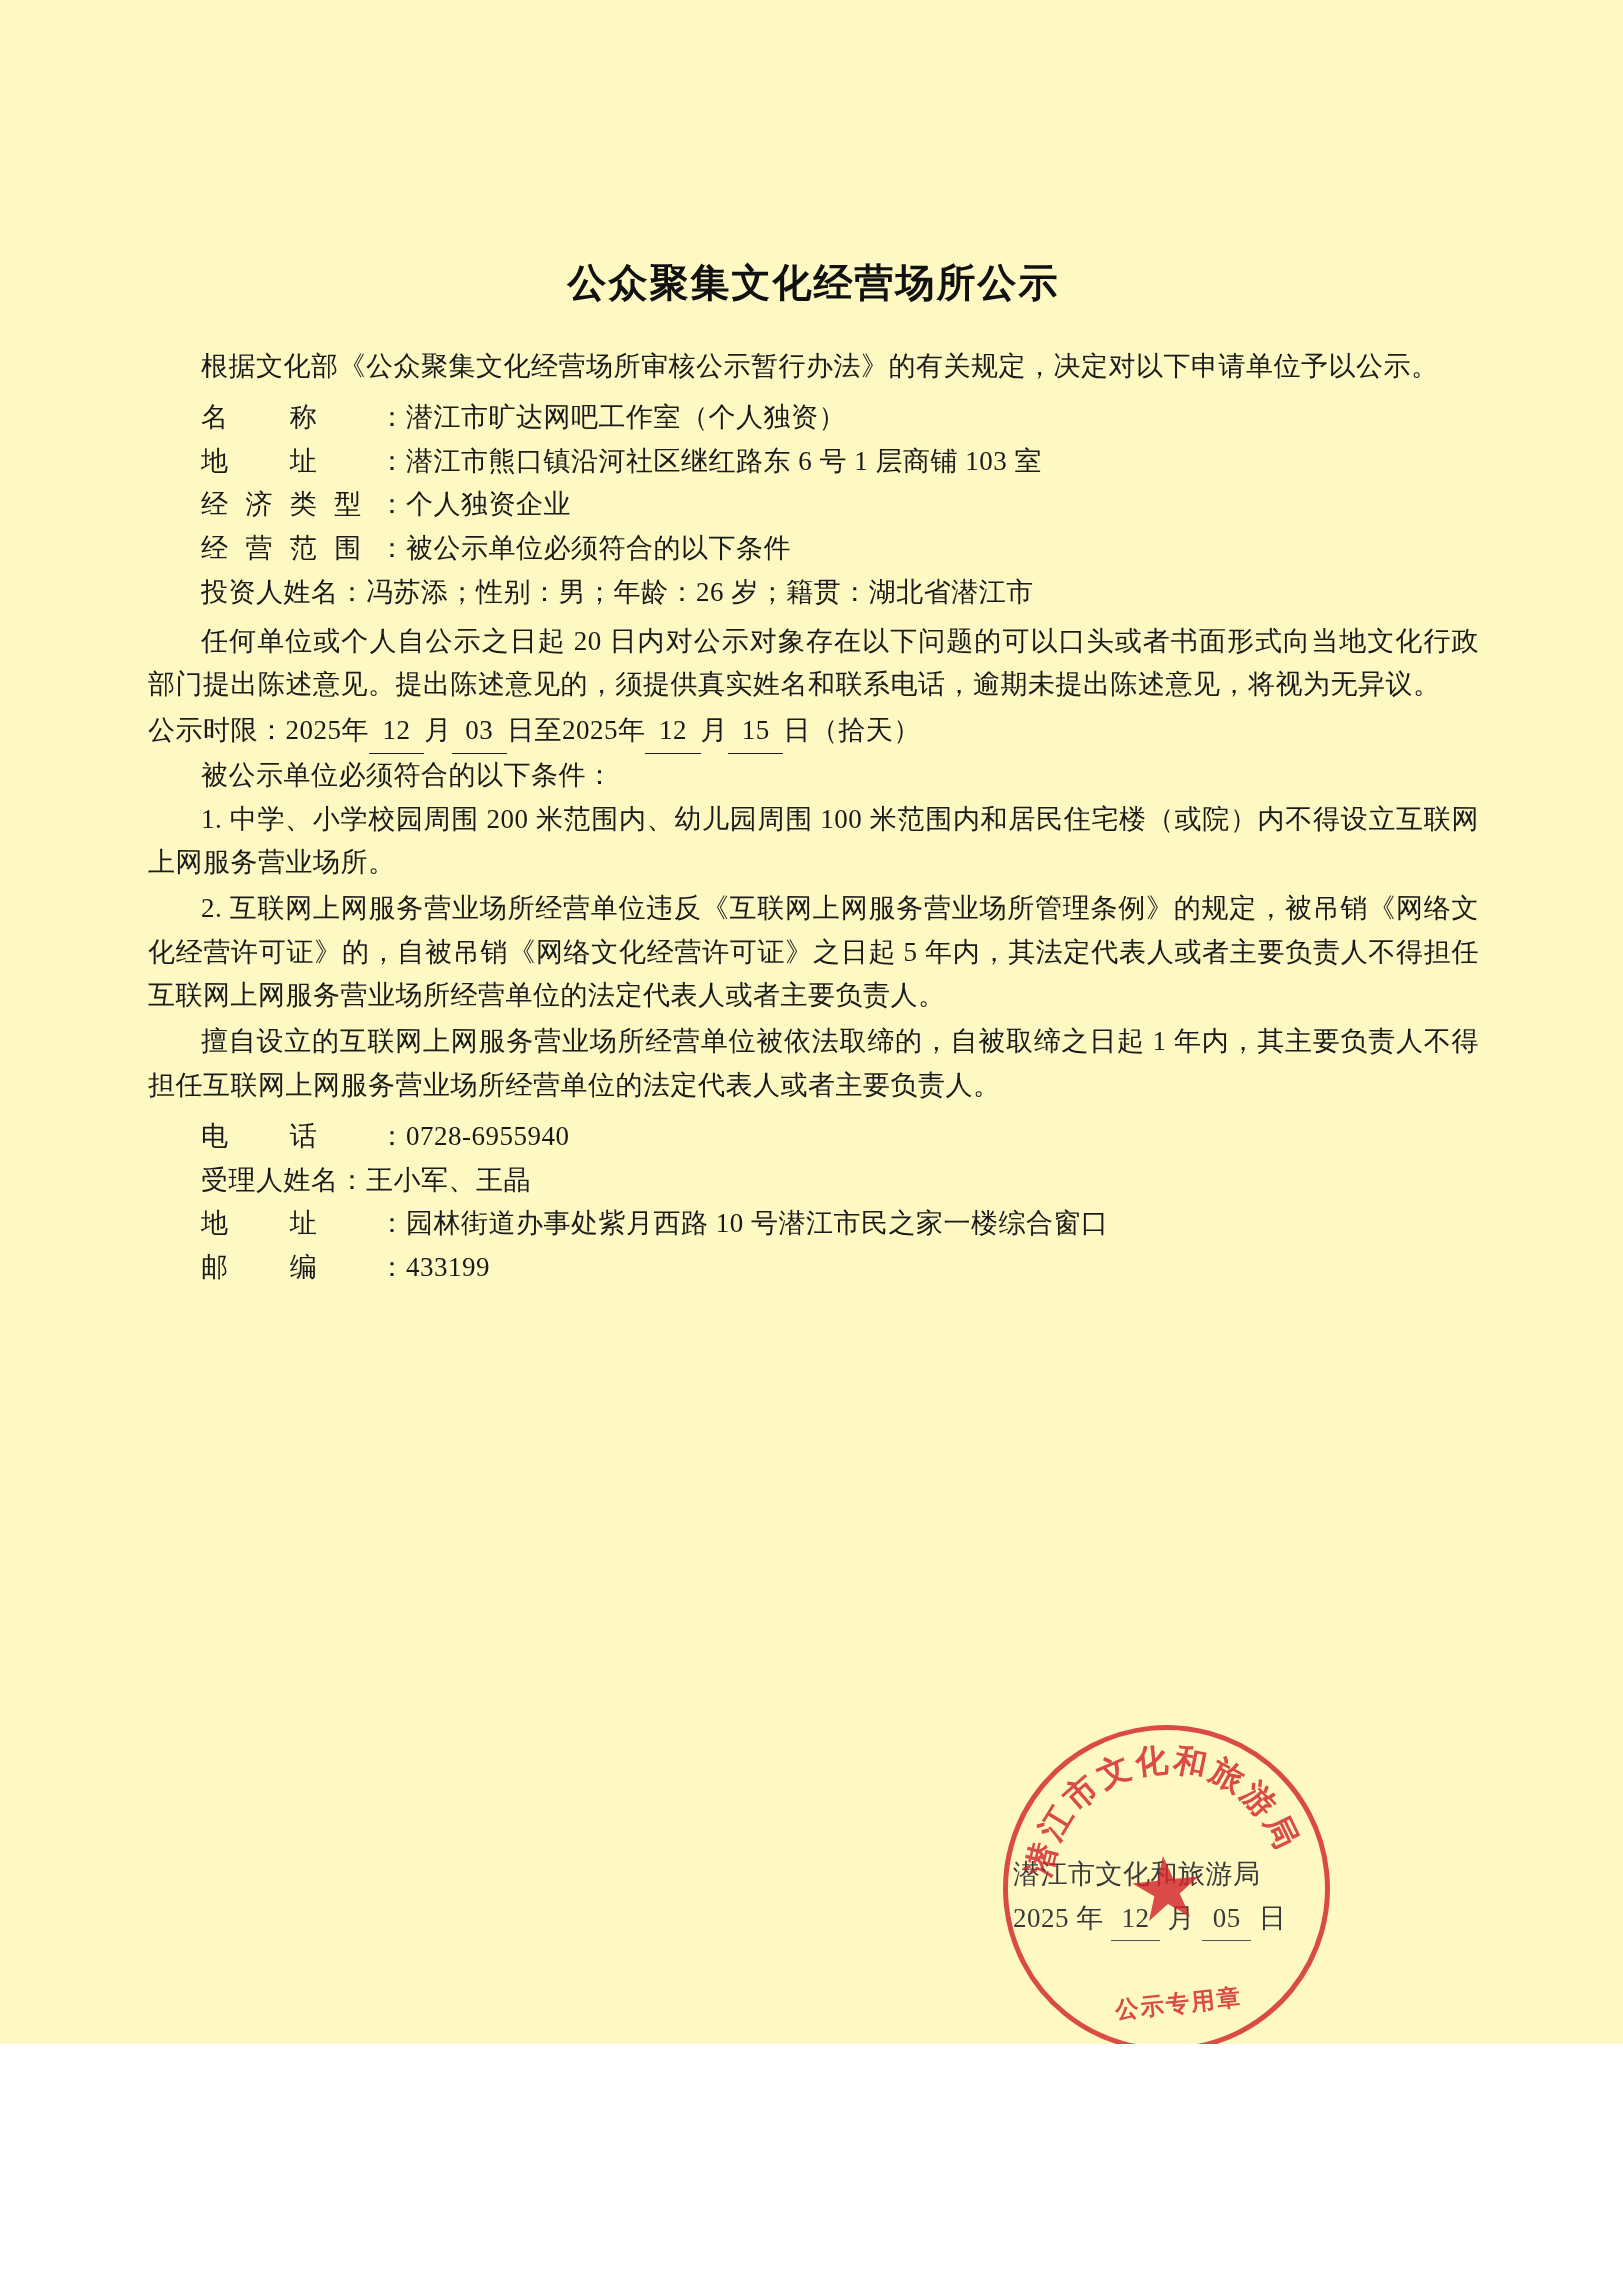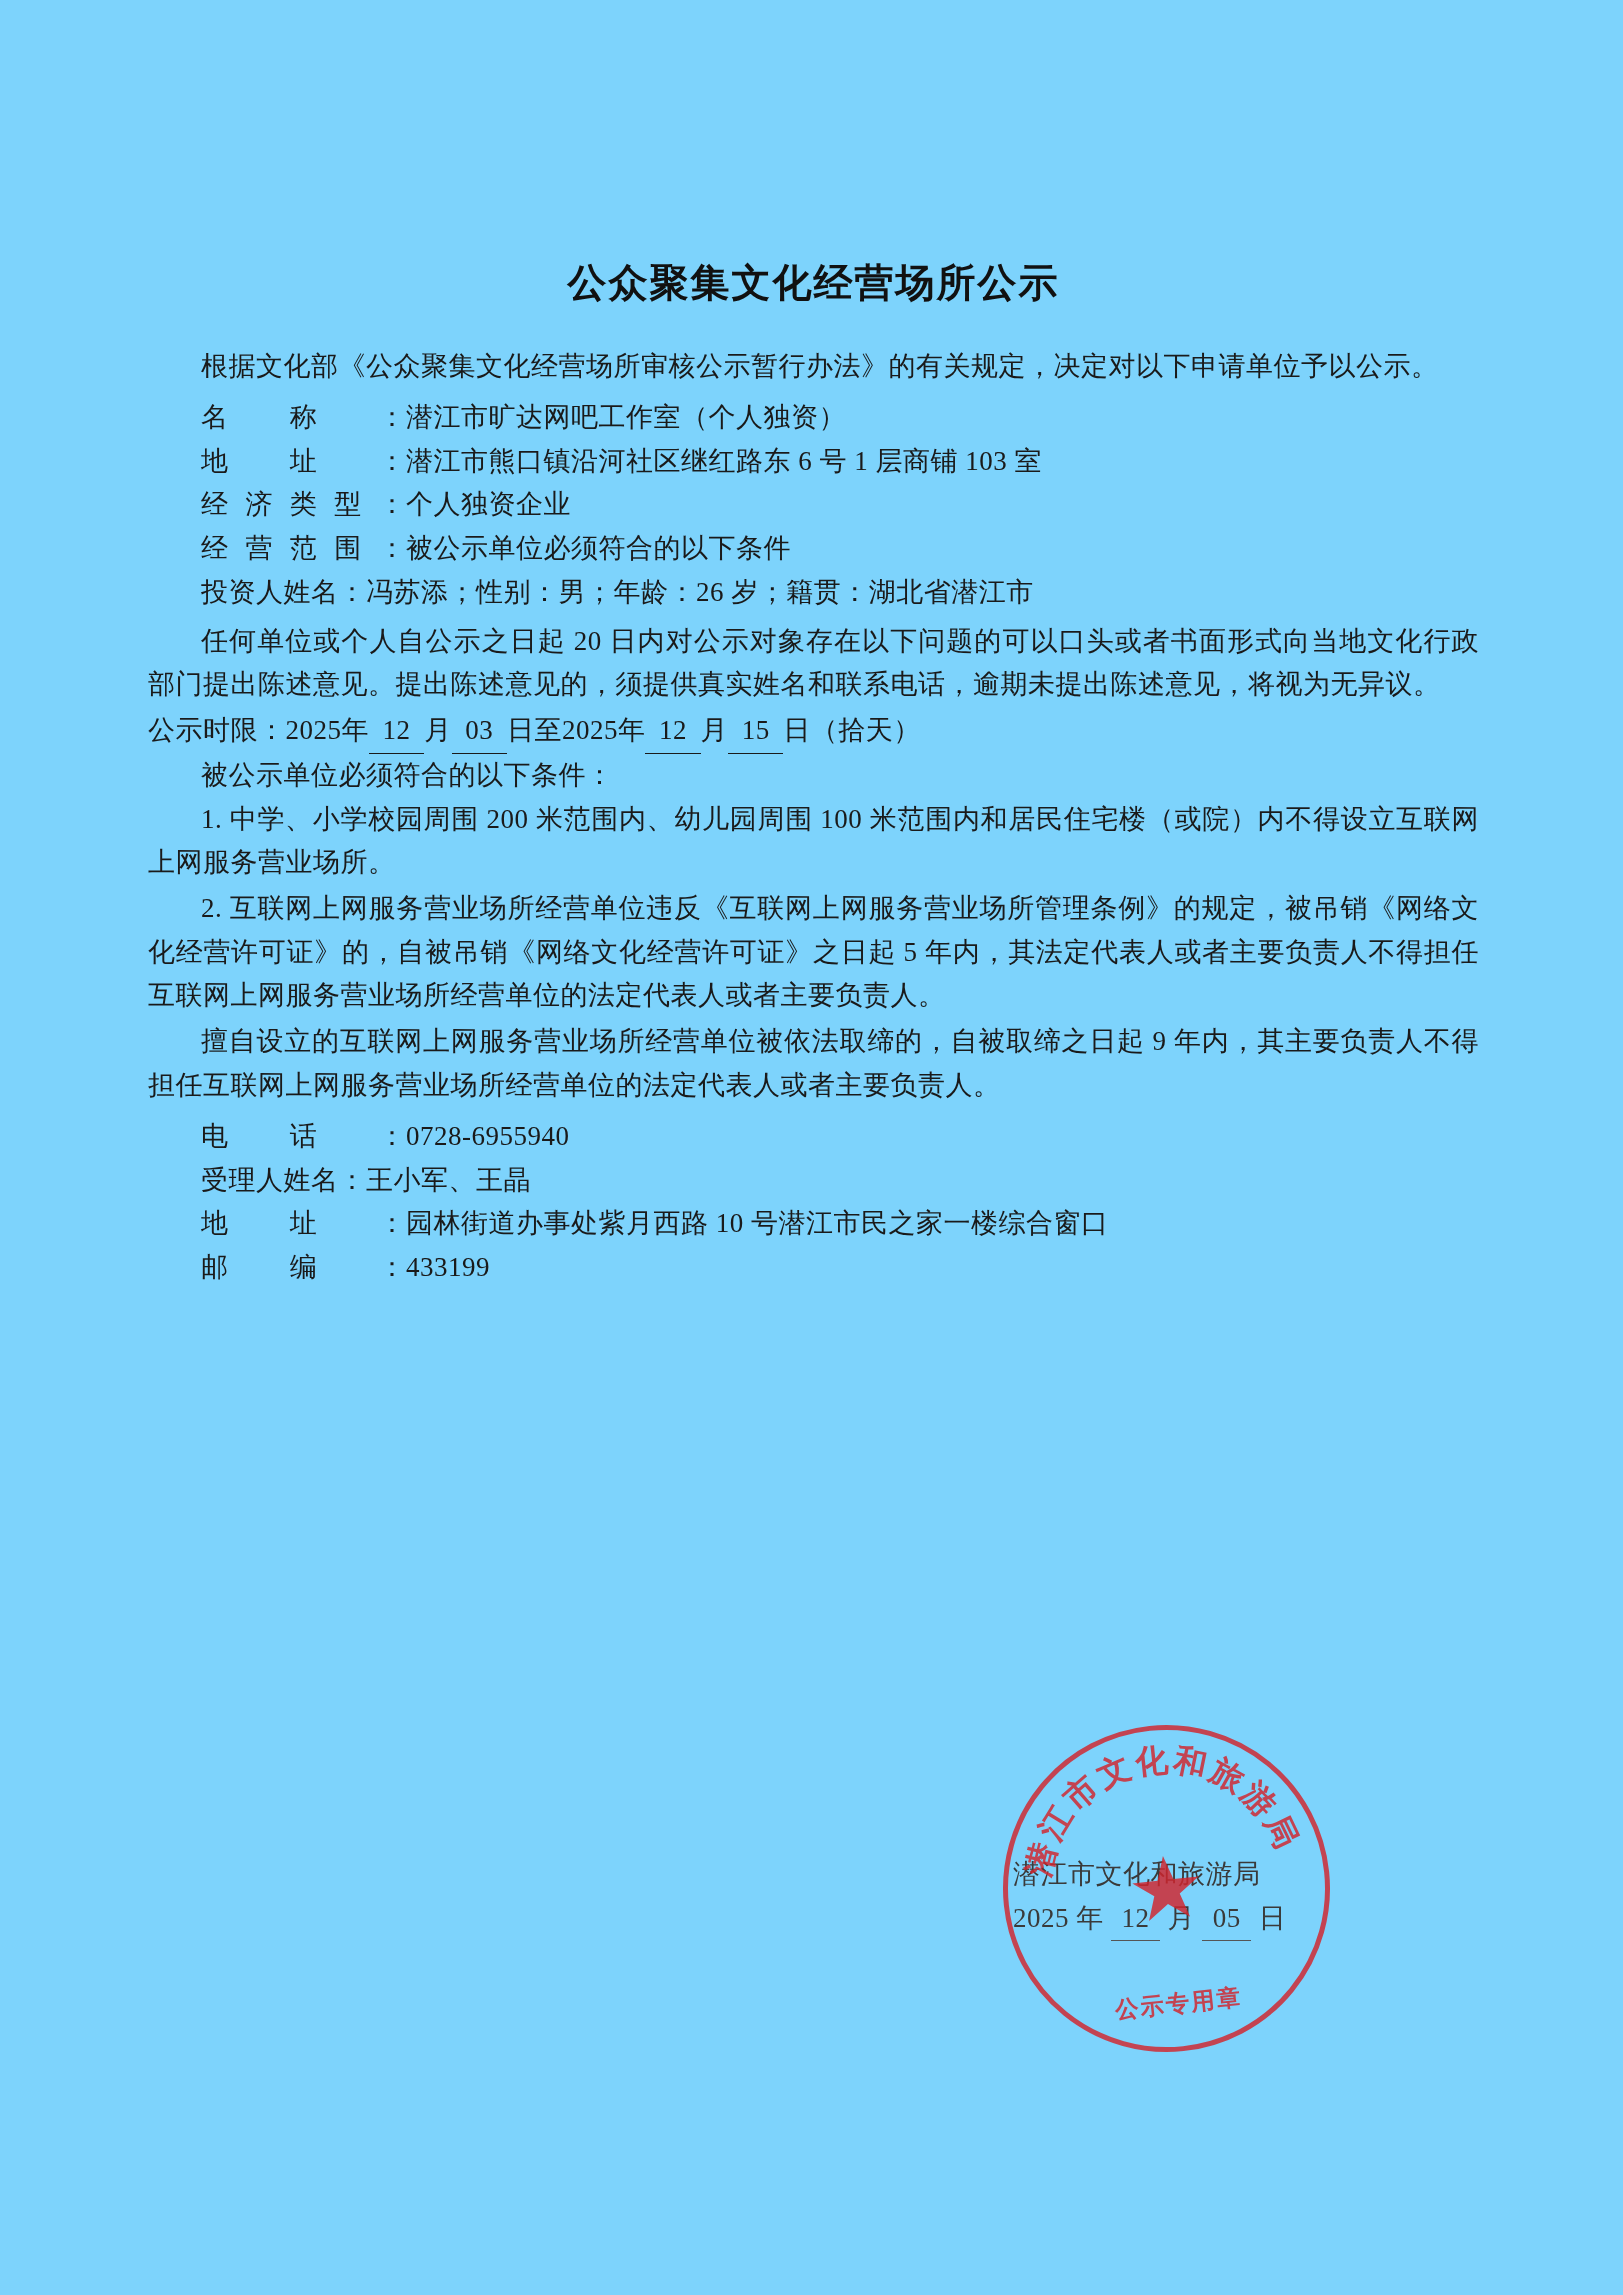--- a/index.html
+++ b/index.html
@@ -7,22 +7,22 @@
     padding: 0;
     background: #ffffff;
   }
   body {
     font-family: "Liberation Serif", "DejaVu Serif", serif;
     color: #1a1a1a;
   }
   .page {
     position: relative;
     width: 1624px;
-    height: 2295px;
-    background: #7dd3fc;
+    height: 2044px;
+    background: #fef9c3;
     overflow: hidden;
   }
   .content {
     position: absolute;
     left: 148px;
     top: 256px;
     width: 1331px;
   }
   .doc-title {
     text-align: center;
@@ -213,21 +213,21 @@
 
     <div class="row-flush">
       <span>公示时限：</span><span>2025</span><span>年</span><span class="underline">12</span><span>月</span><span class="underline">03</span><span>日</span><span>至</span><span>2025</span><span>年</span><span class="underline">12</span><span>月</span><span class="underline">15</span><span>日</span><span>（拾天）</span>
     </div>
 
     <div class="row-plain">被公示单位必须符合的以下条件：</div>
 
     <p class="para indent">1.  中学、小学校园周围 200 米范围内、幼儿园周围 100 米范围内和居民住宅楼（或院）内不得设立互联网上网服务营业场所。</p>
     <p class="para indent">2.  互联网上网服务营业场所经营单位违反《互联网上网服务营业场所管理条例》的规定，被吊销《网络文化经营许可证》的，自被吊销《网络文化经营许可证》之日起 5 年内，其法定代表人或者主要负责人不得担任互联网上网服务营业场所经营单位的法定代表人或者主要负责人。</p>
 
-    <p class="para indent">擅自设立的互联网上网服务营业场所经营单位被依法取缔的，自被取缔之日起 9 年内，其主要负责人不得担任互联网上网服务营业场所经营单位的法定代表人或者主要负责人。</p>
+    <p class="para indent">擅自设立的互联网上网服务营业场所经营单位被依法取缔的，自被取缔之日起 1 年内，其主要负责人不得担任互联网上网服务营业场所经营单位的法定代表人或者主要负责人。</p>
 
     <div class="spacer-sm"></div>
 
     <div class="field-row">
       <span class="field-label">
         <span>电</span>
         <span>话</span>
         <span>：</span>
       </span>
       <span class="field-value">0728-6955940</span>

